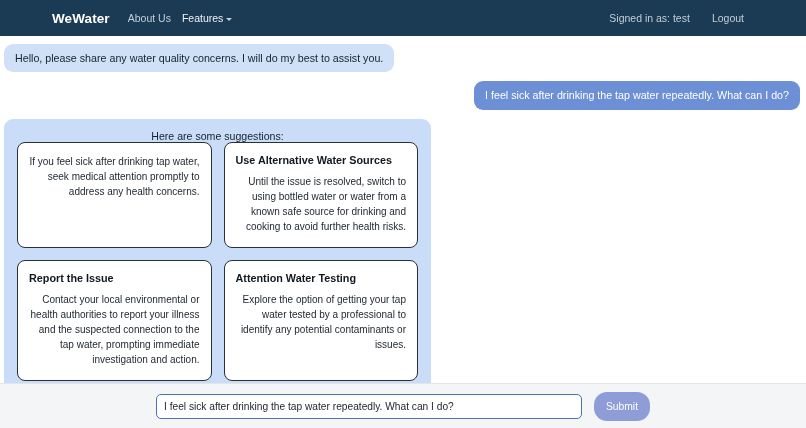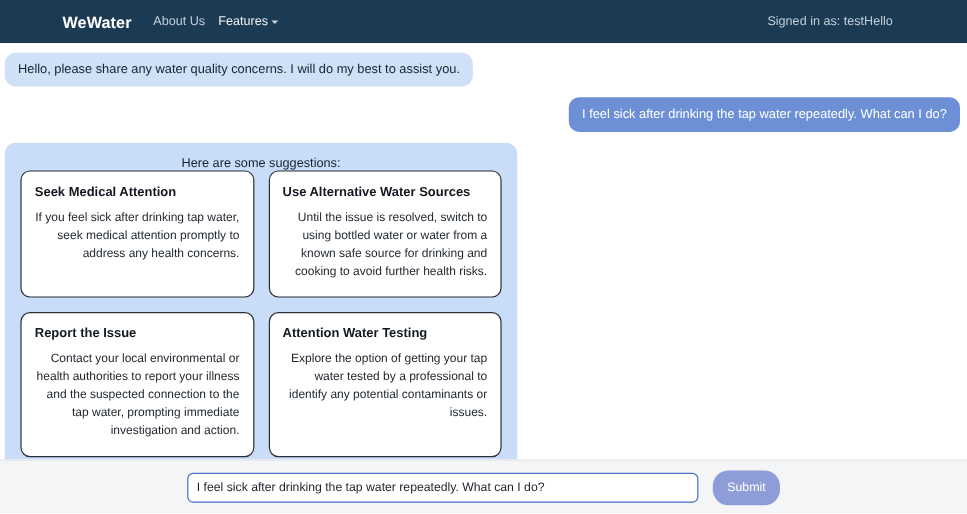--- a/index.html
+++ b/index.html
@@ -52,21 +52,21 @@
     margin-left: 3px;
     vertical-align: middle;
     border-left: 3.2px solid transparent;
     border-right: 3.2px solid transparent;
     border-top: 3.6px solid #c3ced7;
   }
   .nav-right {
     margin-left: auto;
     display: flex;
     align-items: center;
-    gap: 0;
+    gap: 22px;
     padding-right: 44px;
   }
   .nav-right .nav-link { color: #c3ced7; }
 
   
   .chat-area {
     position: absolute;
     top: 36px; left: 0;
     width: 806px;
     height: 347px;
@@ -181,41 +181,40 @@
   <div class="navbar">
     <div class="brand">WeWater</div>
     <div class="nav-links">
       <span class="nav-link">About Us</span>
       <span class="nav-link strong">
         <span>Features</span><span class="caret"></span>
       </span>
     </div>
     <div class="nav-right">
       <span class="nav-link">Signed in as: test</span>
-      <span class="nav-link">Hello</span>
+      <span class="nav-link">Logout</span>
     </div>
   </div>
 
   <div class="chat-area">
 
     <div class="msg-row left">
       <div class="bubble assistant">Hello, please share any water quality concerns. I will do my best to assist you.</div>
     </div>
 
     <div class="msg-row right">
       <div class="bubble user">I feel sick after drinking the tap water repeatedly. What can I do?</div>
     </div>
 
 
     <div class="suggestions-panel">
       <div class="suggestions-title">Here are some suggestions:</div>
       <div class="cards-grid">
 
         <div class="card">
-          <div class="card-title">Seek Medical Attention</div>
           <div class="card-body">If you feel sick after drinking tap water, seek medical attention promptly to address any health concerns.</div>
         </div>
 
         <div class="card">
           <div class="card-title">Use Alternative Water Sources</div>
           <div class="card-body">Until the issue is resolved, switch to using bottled water or water from a known safe source for drinking and cooking to avoid further health risks.</div>
         </div>
 
         <div class="card">
           <div class="card-title">Report the Issue</div>

